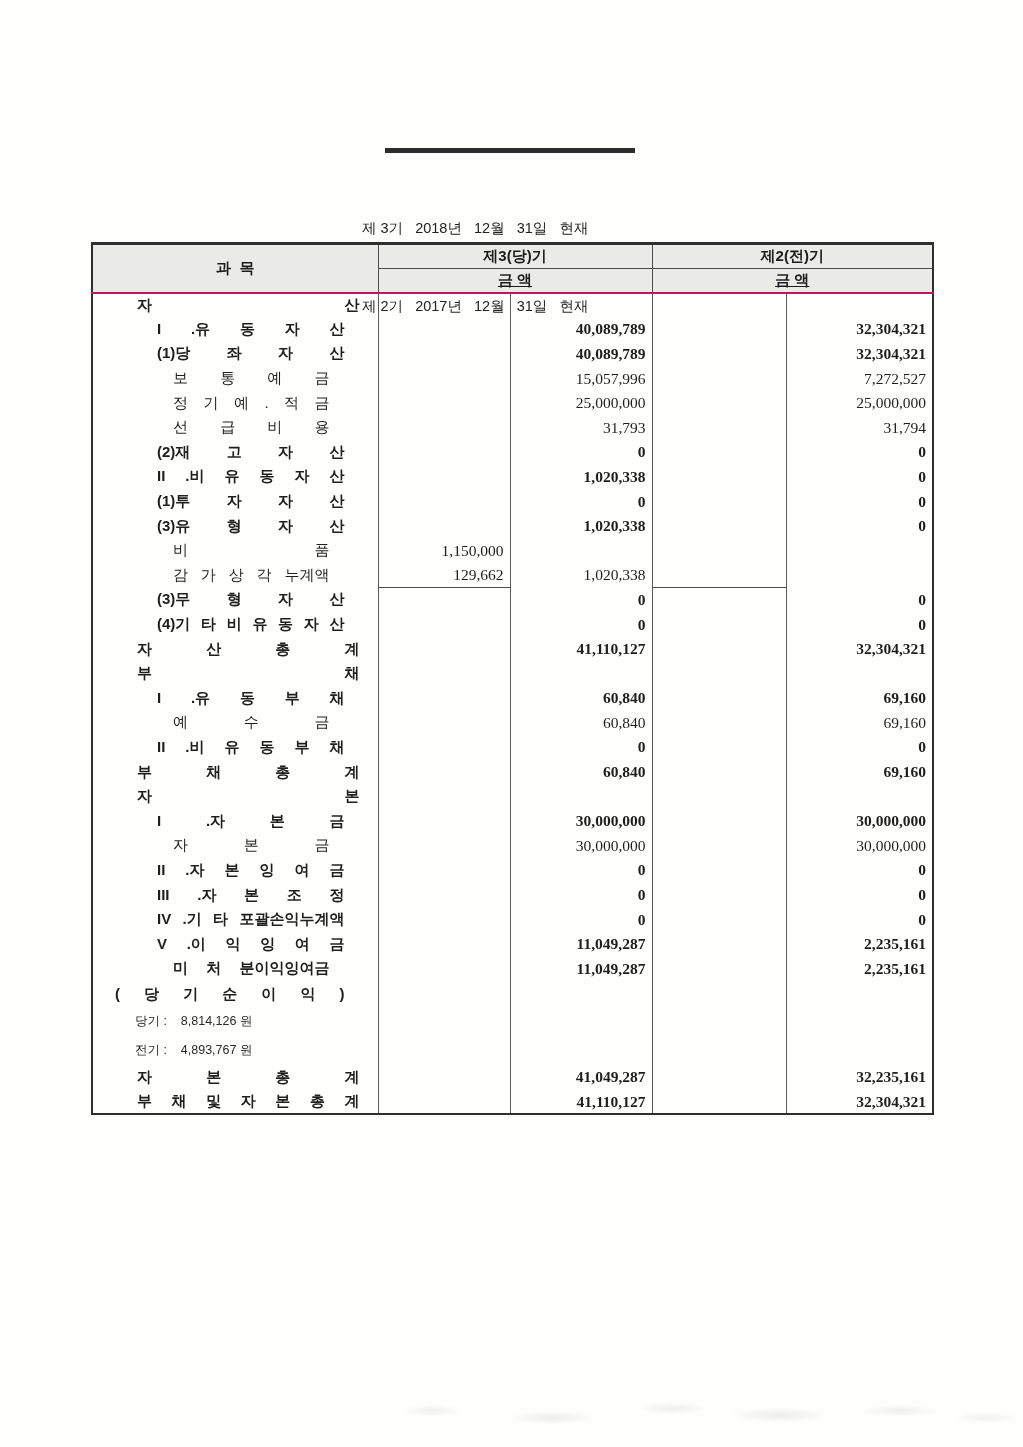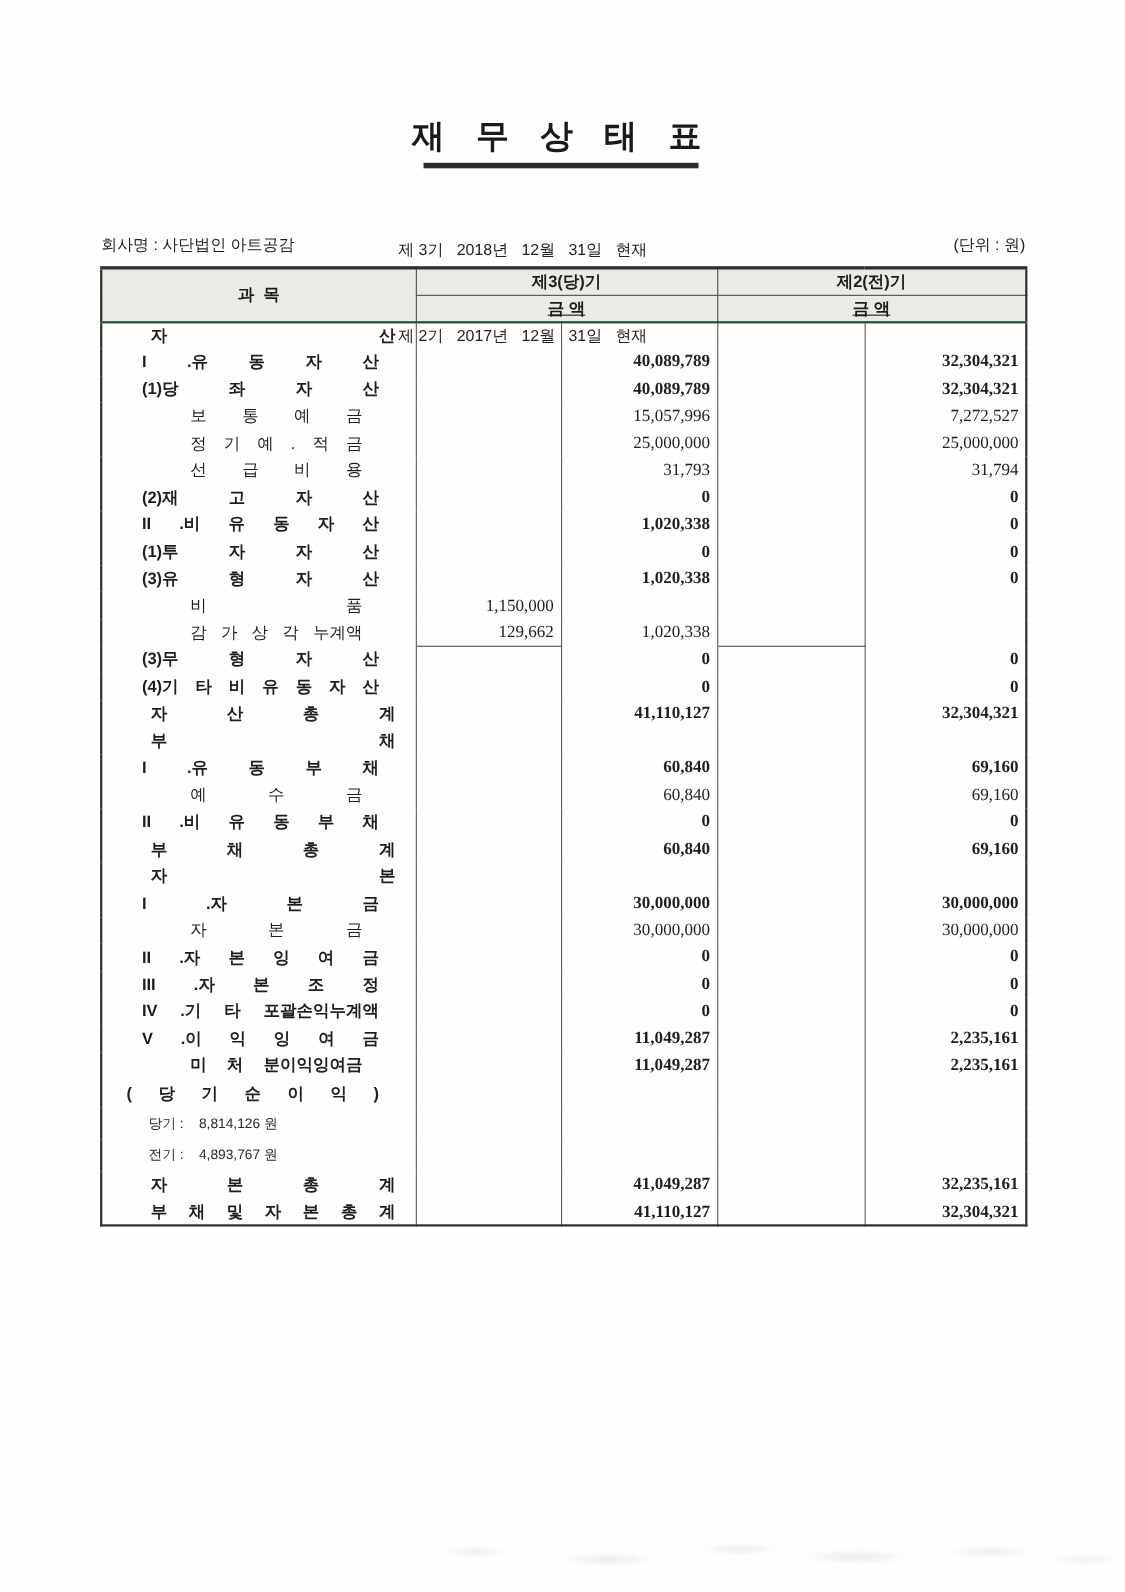--- a/index.html
+++ b/index.html
@@ -58,39 +58,39 @@
 
   thead th {
     background: #eaeae6;
     border: 1px solid #4d4d4d;
     font-size: 15px; font-weight: 700;
     text-align: center; vertical-align: middle;
     white-space: pre; color: #1c1c1c;
   }
   thead tr.h1 th { height: 25px; }
   thead tr.h2 th { height: 24px; text-decoration: underline; }
-  thead { border-bottom: 2px solid #14532d; }
+  thead { border-bottom: 2px solid #be185d; }
 
   tbody td {
     vertical-align: middle;
     border-left: 1px solid #5a5a5a;
     border-right: 1px solid #5a5a5a;
     font-size: 15px;
     color: #1e1e1e;
   }
   tbody tr { height: 24.6px; }
   tbody tr.net-row { height: 26px; }
   tbody tr.detail-row { height: 29px; }
 
   td.subj {
     text-align: justify; text-align-last: justify;
     -moz-text-align-last: justify;
   }
   td.subj.sec    { padding-left: 44px;  padding-right: 18px; }
-  td.subj.num    { padding-left: 36px;  padding-right: 33px; }
+  td.subj.num    { padding-left: 64px;  padding-right: 33px; }
   td.subj.item   { padding-left: 80px; padding-right: 48px; }
   td.subj.net    { padding-left: 22px;  padding-right: 33px; }
   td.subj.detail {
     text-align: left; text-align-last: left;
     padding-left: 42px; font-size: 12.5px; white-space: pre;
     color: #2a2a2a;
   }
   td.amt {
     text-align: right; padding-right: 6px;
     font-family: "Liberation Serif", "DejaVu Serif", serif;
@@ -110,32 +110,27 @@
       radial-gradient(ellipse 55px 8px at 82% 45%, #ededeb 0%, transparent 70%),
       radial-gradient(ellipse 45px 7px at 95% 60%, #efefed 0%, transparent 70%);
     filter: blur(1px);
   }
 </style>
 </head>
 <body>
 
 <div class="page">
 
-  <h1 class="doc-title">재 무 상 태 표</h1>
   <div class="title-rule"></div>
 
   <div class="periods">
     <div>제 3기   2018년   12월   31일   현재</div>
     <div>제 2기   2017년   12월   31일   현재</div>
   </div>
 
-  <div class="meta-row">
-    <span>회사명 : 사단법인 아트공감</span>
-    <span>(단위 : 원)</span>
-  </div>
 
   <table class="bs">
     <colgroup>
       <col class="c-subj">
         <col class="c-t3a">
         <col class="c-t3b">
         <col class="c-t2a">
         <col class="c-t2b">
     </colgroup>
     <thead>

